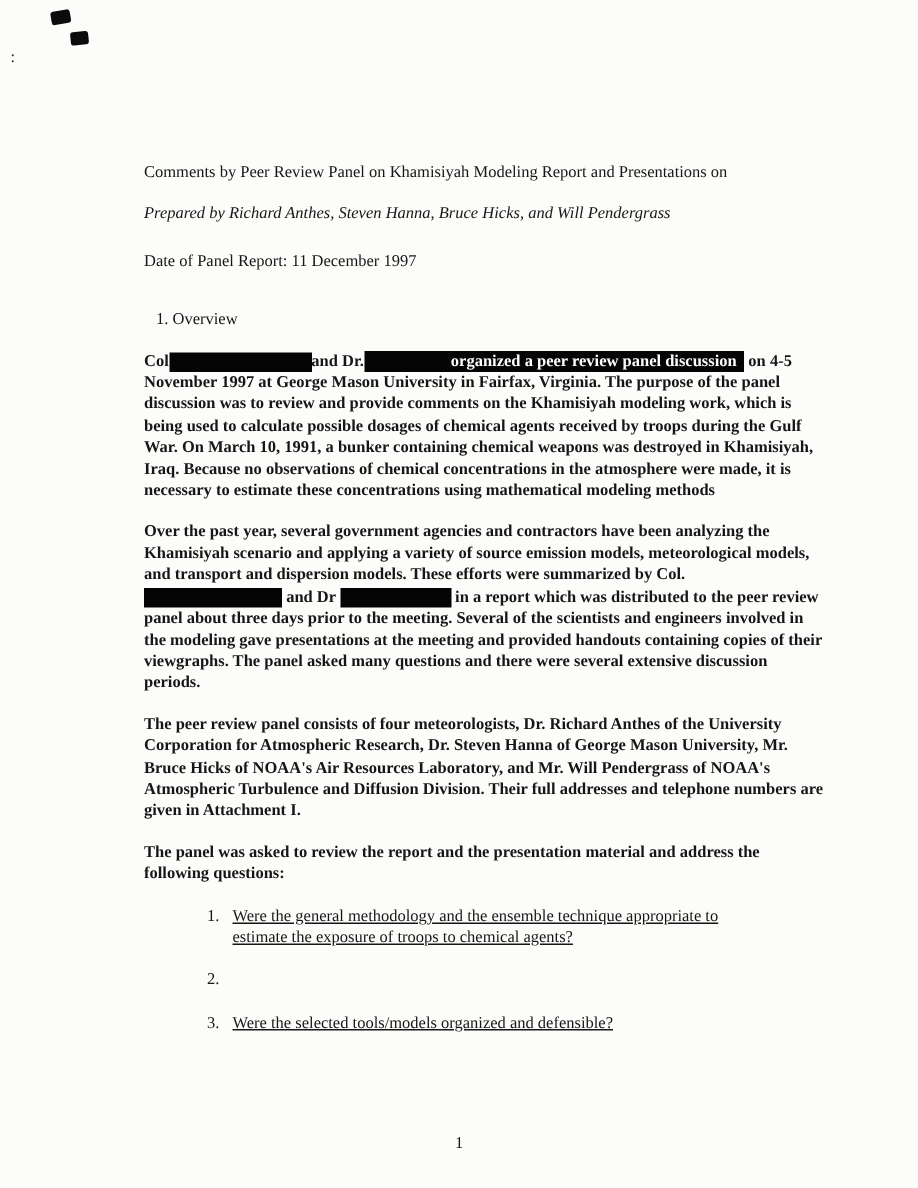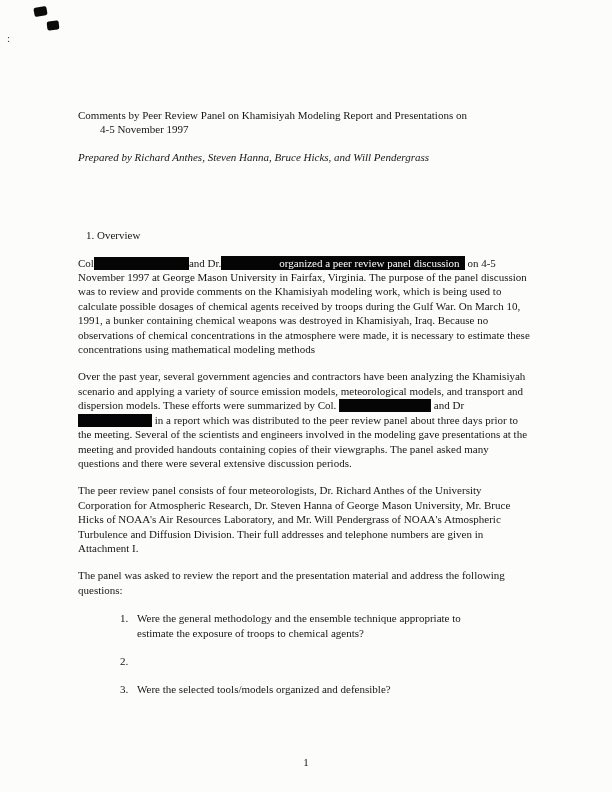--- a/index.html
+++ b/index.html
@@ -9,31 +9,31 @@
     height: 792px;
     margin: 0 auto;
     background: #fcfcfa;
     font-family: "Liberation Serif", "DejaVu Serif", serif;
     color: #161616;
     overflow: hidden;
     box-shadow: 0 0 4px rgba(0,0,0,.4);
   }
   .content {
     position: absolute;
-    left: 78px;
+    left: 96px;
     top: 108px;
     width: 454px;
     font-size: 11px;
     line-height: 14.4px;
   }
   .title-line2 { padding-left: 22px; }
   .prepared { margin: 13px 0 0; font-style: italic; }
   .date { margin: 17px 0 0; }
-  .section { margin: 64px 0 0 8px; }
-  .para { margin: 13px 0 0; }
+  .section { margin: 25px 0 0 8px; }
+  .para { margin: 13px 0 0; font-weight: bold; }
   .para-gap { }
   .redaction {
     display: inline-block;
     height: 13px;
     background: #050505;
     vertical-align: text-bottom;
     position: relative;
     top: 1px;
   }
   .red-a { width: 95px; }
@@ -41,21 +41,21 @@
   .red-d { width: 74px; }
   .redaction-overlay {
     display: inline;
     background: #050505;
     color: #fefefe;
     padding: 1px 5px 1px 58px;
   }
   .q-list { margin: 14px 0 0 42px; }
   .q-item { display: flex; margin: 0 0 14px; }
   .q-num { width: 17px; flex: none; }
-  .q-text { flex: 1; max-width: 362px; }
+  .q-text { flex: 1; max-width: 362px; text-decoration: underline; }
   .page-number {
     position: absolute;
     top: 756px;
     left: 0;
     right: 0;
     text-align: center;
     font-size: 11px;
   }
   
   .blob {
@@ -79,25 +79,25 @@
 <div class="page">
 
   <div class="blob blob1"></div>
   <div class="blob blob2"></div>
   <div class="colon-mark">:</div>
 
   <div class="content">
 
     <div class="title">
       <div>Comments by Peer Review Panel on Khamisiyah Modeling Report and Presentations on</div>
-      <div class="title-line2">4-5 November 1997</div>
     </div>
 
     <p class="prepared">Prepared by Richard Anthes, Steven Hanna, Bruce Hicks, and Will Pendergrass</p>
 
+    <p class="date">Date of Panel Report:  11 December 1997</p>
 
     <p class="section">1.  Overview</p>
 
     <p class="para"><span>Col</span><span class="redaction red-a"></span><span>and Dr.</span><span class="redaction-overlay"><span>organized a peer review panel discussion</span></span>
       <span>on 4-5 November 1997 at George Mason University in Fairfax, Virginia.  The purpose of the panel discussion was to review and provide comments on the Khamisiyah modeling work, which is being used to calculate possible dosages of chemical agents received by troops during the Gulf War.  On March 10, 1991, a bunker containing chemical weapons was destroyed in Khamisiyah, Iraq.  Because no observations of chemical concentrations in the atmosphere were made, it is necessary to estimate these concentrations using mathematical modeling methods</span></p>
 
     <p class="para"><span>Over the past year, several government agencies and contractors have been analyzing the Khamisiyah scenario and applying a variety of source emission models, meteorological models, and transport and dispersion models.  These efforts were summarized by Col.</span>
       <span class="redaction red-c"></span>
       <span>and Dr</span>
       <span class="redaction red-d"></span>

